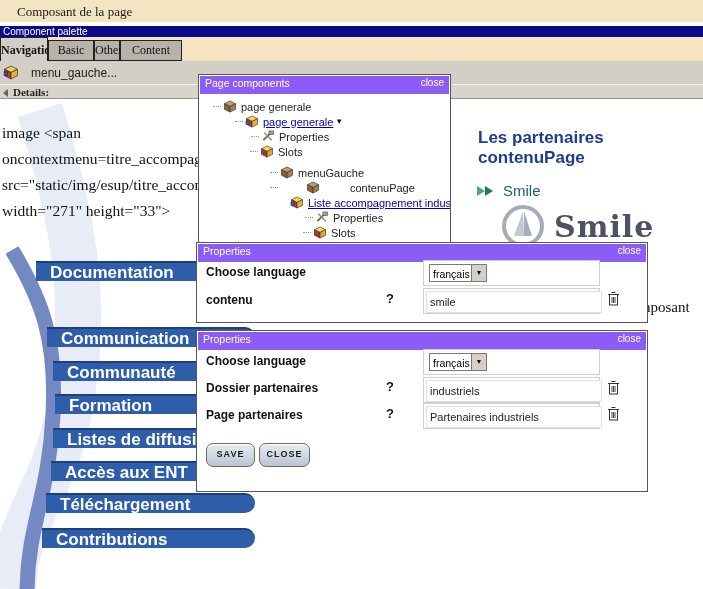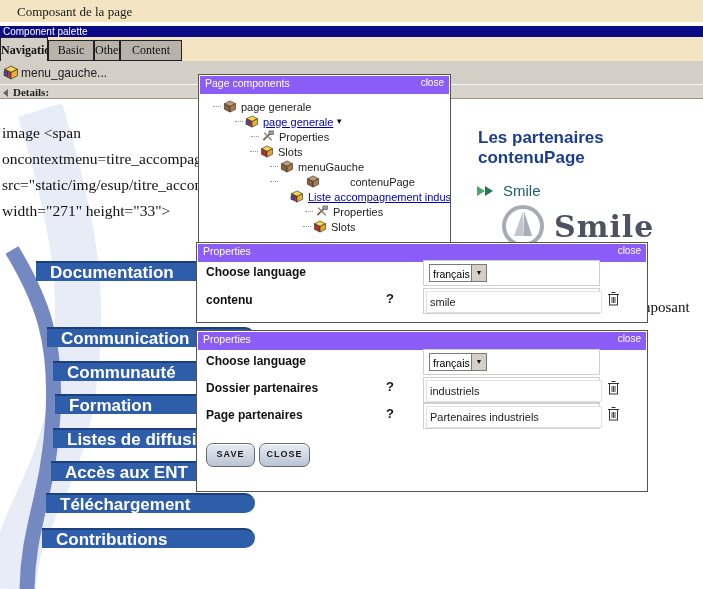--- a/index.html
+++ b/index.html
@@ -11,21 +11,21 @@
   .band-title{position:absolute;left:17px;top:4px;font-family:"Liberation Serif",serif;
               font-size:13px;color:#1a1a1a;}
   .bar-navy{position:absolute;left:0;width:703px;background:#0a0a87;color:#fff;}
   .bar-palette{top:26px;height:12px;font-size:10px;line-height:12px;padding-left:3px;}
   .tabstrip{position:absolute;left:0;top:37px;width:703px;height:24px;background:#f3e5c1;}
   .tab{position:absolute;bottom:0;box-sizing:border-box;border:1px solid #222;
        font-family:"Liberation Serif",serif;font-size:12px;text-align:center;
        background:#b7b3ab;height:21px;line-height:19px;color:#111;}
   .tab.active{background:#d3cfc7;font-weight:bold;height:24px;line-height:24px;border-bottom:none;}
   .strip-gray{position:absolute;left:0;top:61px;width:703px;height:23px;background:#d3cfc7;}
-  .component-item{position:absolute;left:3px;top:63px;height:19px;display:flex;align-items:center;gap:2px;}
+  .component-item{position:absolute;left:3px;top:63px;height:19px;display:flex;align-items:center;gap:12px;}
   .component-item .lbl{font-size:12px;color:#222;}
   .details-bar{position:absolute;left:0;top:84px;width:703px;height:15px;background:#d8d4cc;
                border-top:1px solid #f5f5f0;border-bottom:1px solid #9a968e;box-sizing:border-box;}
   .details-tri{position:absolute;left:3px;top:4px;width:0;height:0;
                border-top:4px solid transparent;border-bottom:4px solid transparent;
                border-right:5px solid #666;}
   .details-lbl{position:absolute;left:13px;top:1px;font-family:"Liberation Serif",serif;
                font-size:11px;font-weight:bold;color:#222;}
 
   
@@ -190,21 +190,21 @@
       </div>
       <div class="tree-row" style="padding-left:51px;">
         <span class="stub"></span>
         <svg class="ti" width="14" height="13" viewBox="0 0 14 14">
             <polygon points="1,4 7,1 13,4 7,7" fill="#f7d74a" stroke="#333" stroke-width="0.7"></polygon>
             <polygon points="1,4 7,7 7,13 1,10" fill="#b03328" stroke="#333" stroke-width="0.7"></polygon>
             <polygon points="7,7 13,4 13,10 7,13" fill="#e0a82e" stroke="#333" stroke-width="0.7"></polygon>
           </svg>
         <span>Slots</span>
       </div>
-      <div class="tree-row" style="padding-left:71px;">
+      <div class="tree-row" style="padding-left:71px;margin-top:6px;">
         <span class="stub"></span>
         <svg class="ti" width="14" height="13" viewBox="0 0 14 14">
             <polygon points="1,4 7,1 13,4 7,7" fill="#c49a6c" stroke="#333" stroke-width="0.7"></polygon>
             <polygon points="1,4 7,7 7,13 1,10" fill="#8a6136" stroke="#333" stroke-width="0.7"></polygon>
             <polygon points="7,7 13,4 13,10 7,13" fill="#a67c4a" stroke="#333" stroke-width="0.7"></polygon>
           </svg>
         <span>menuGauche</span>
       </div>
       <div class="tree-row" style="padding-left:71px;gap:26px;">
         <span class="stub"></span>

